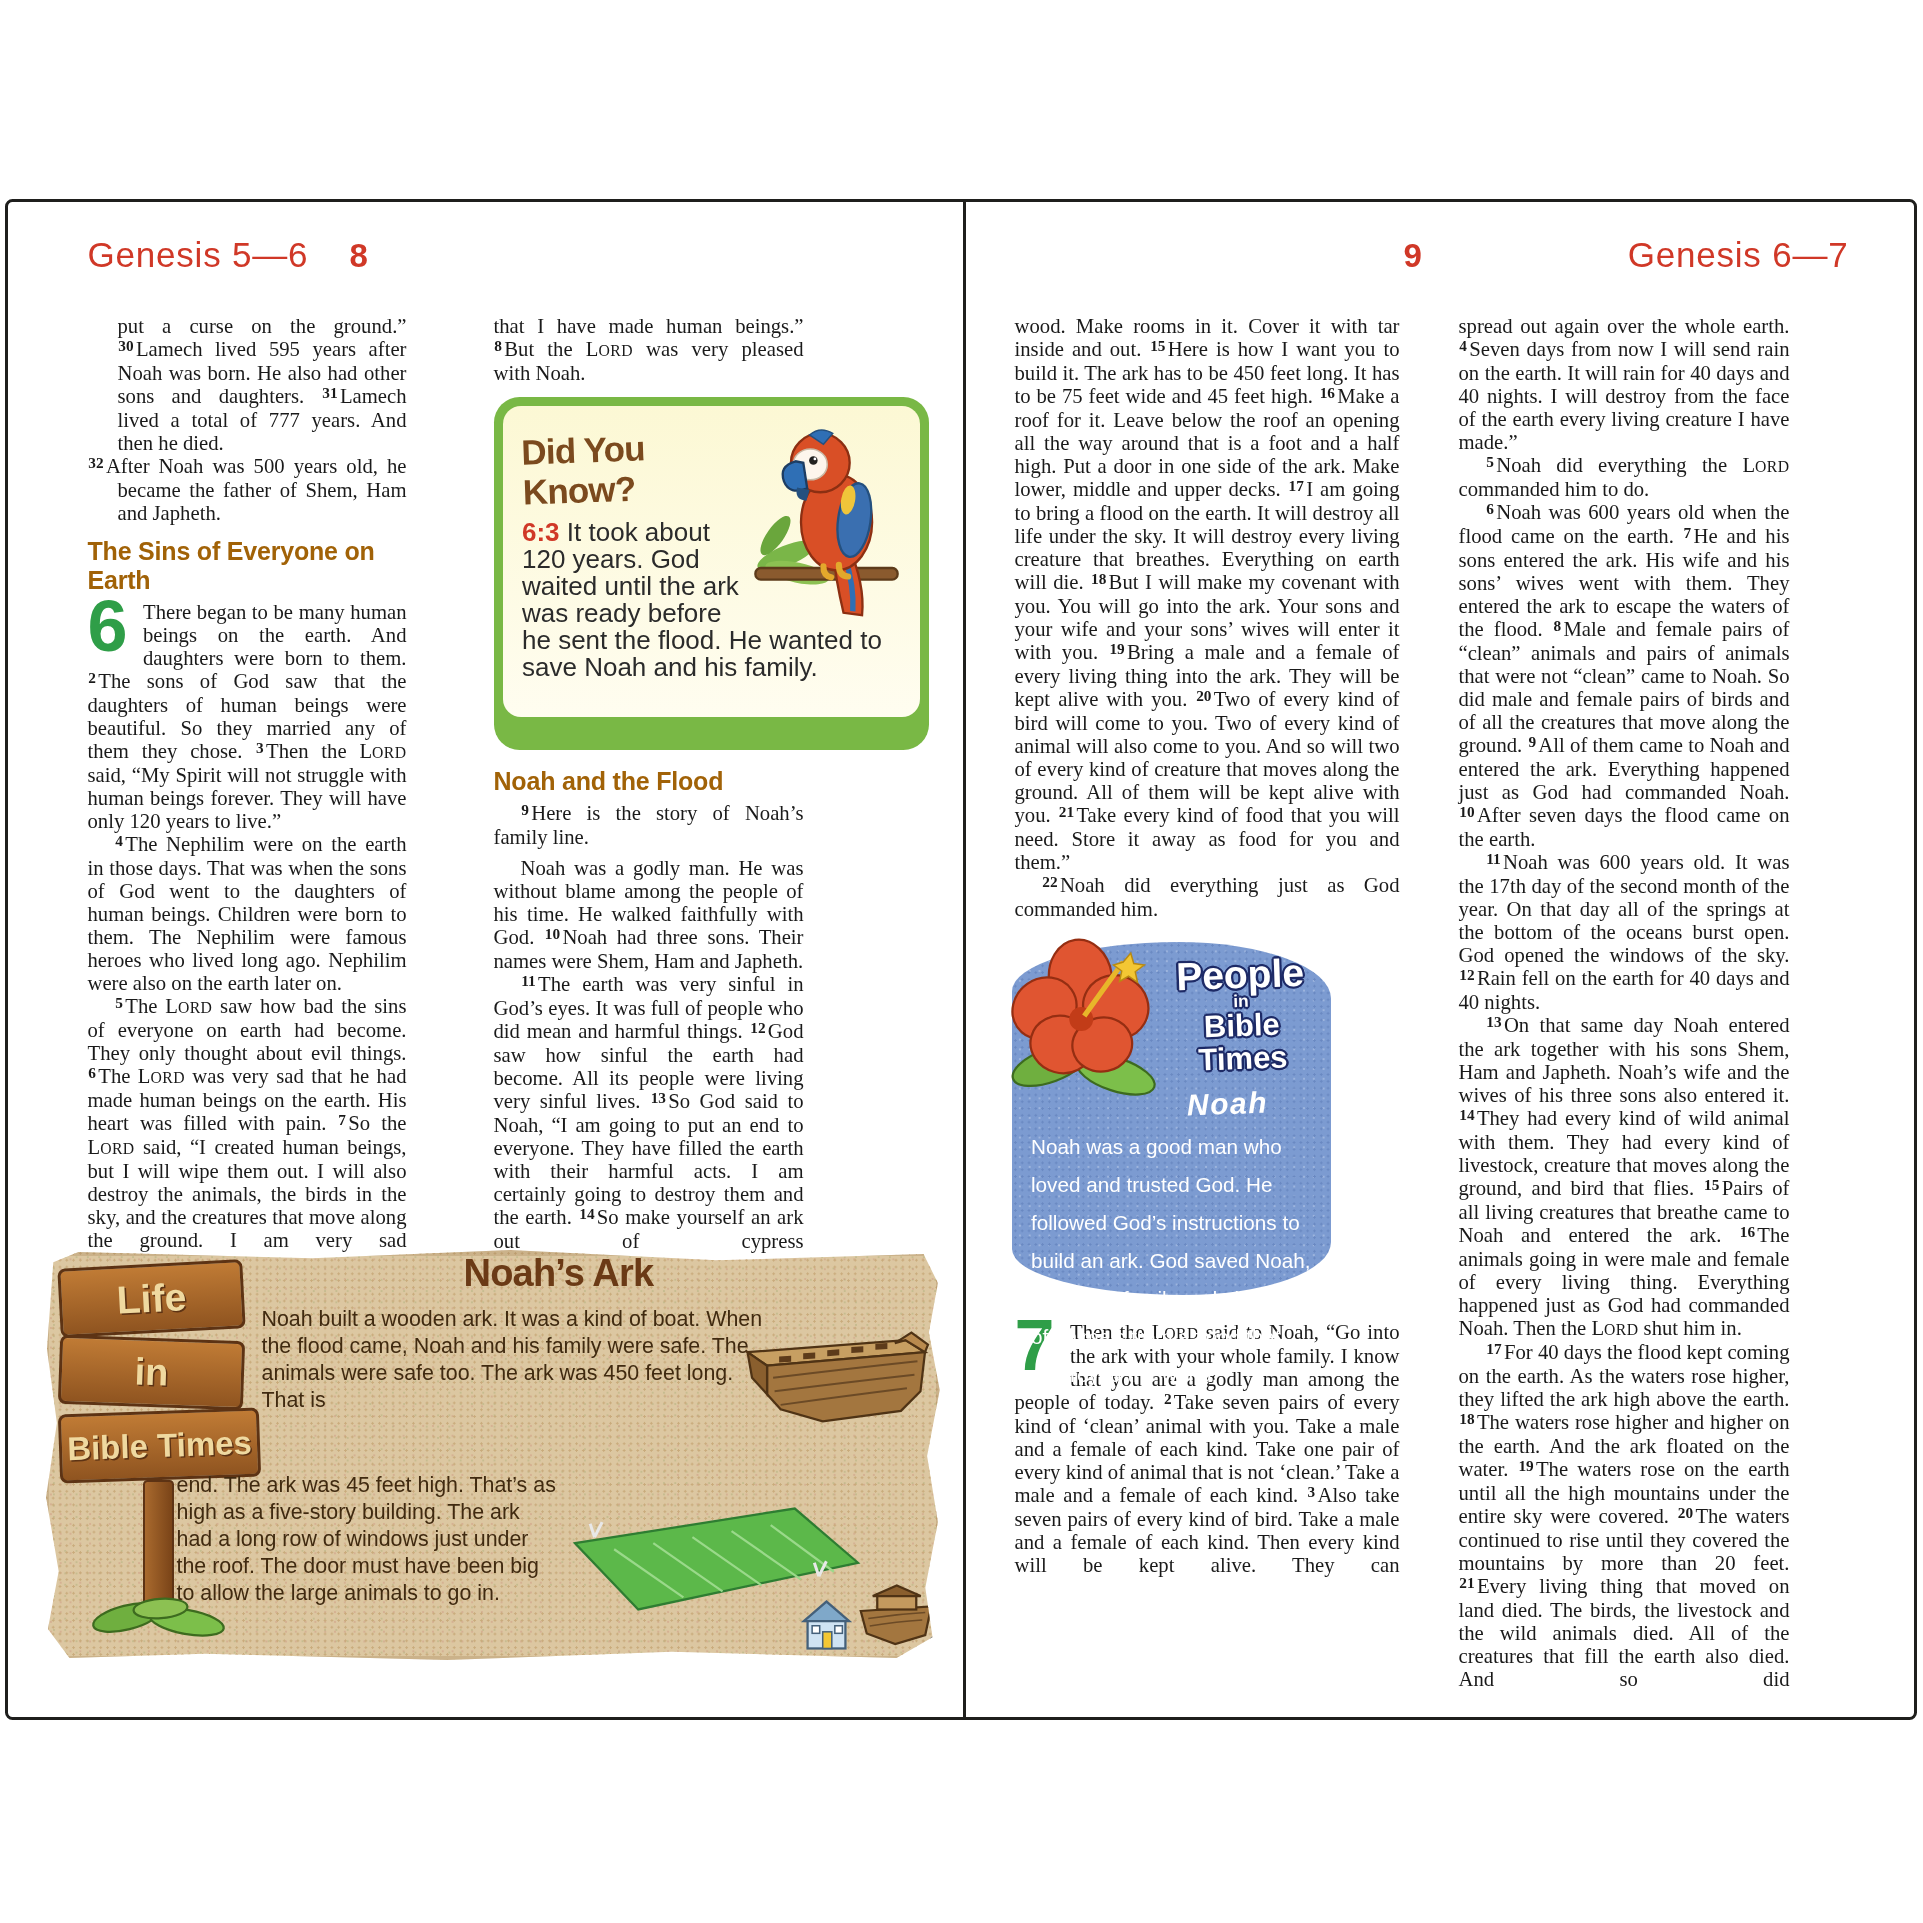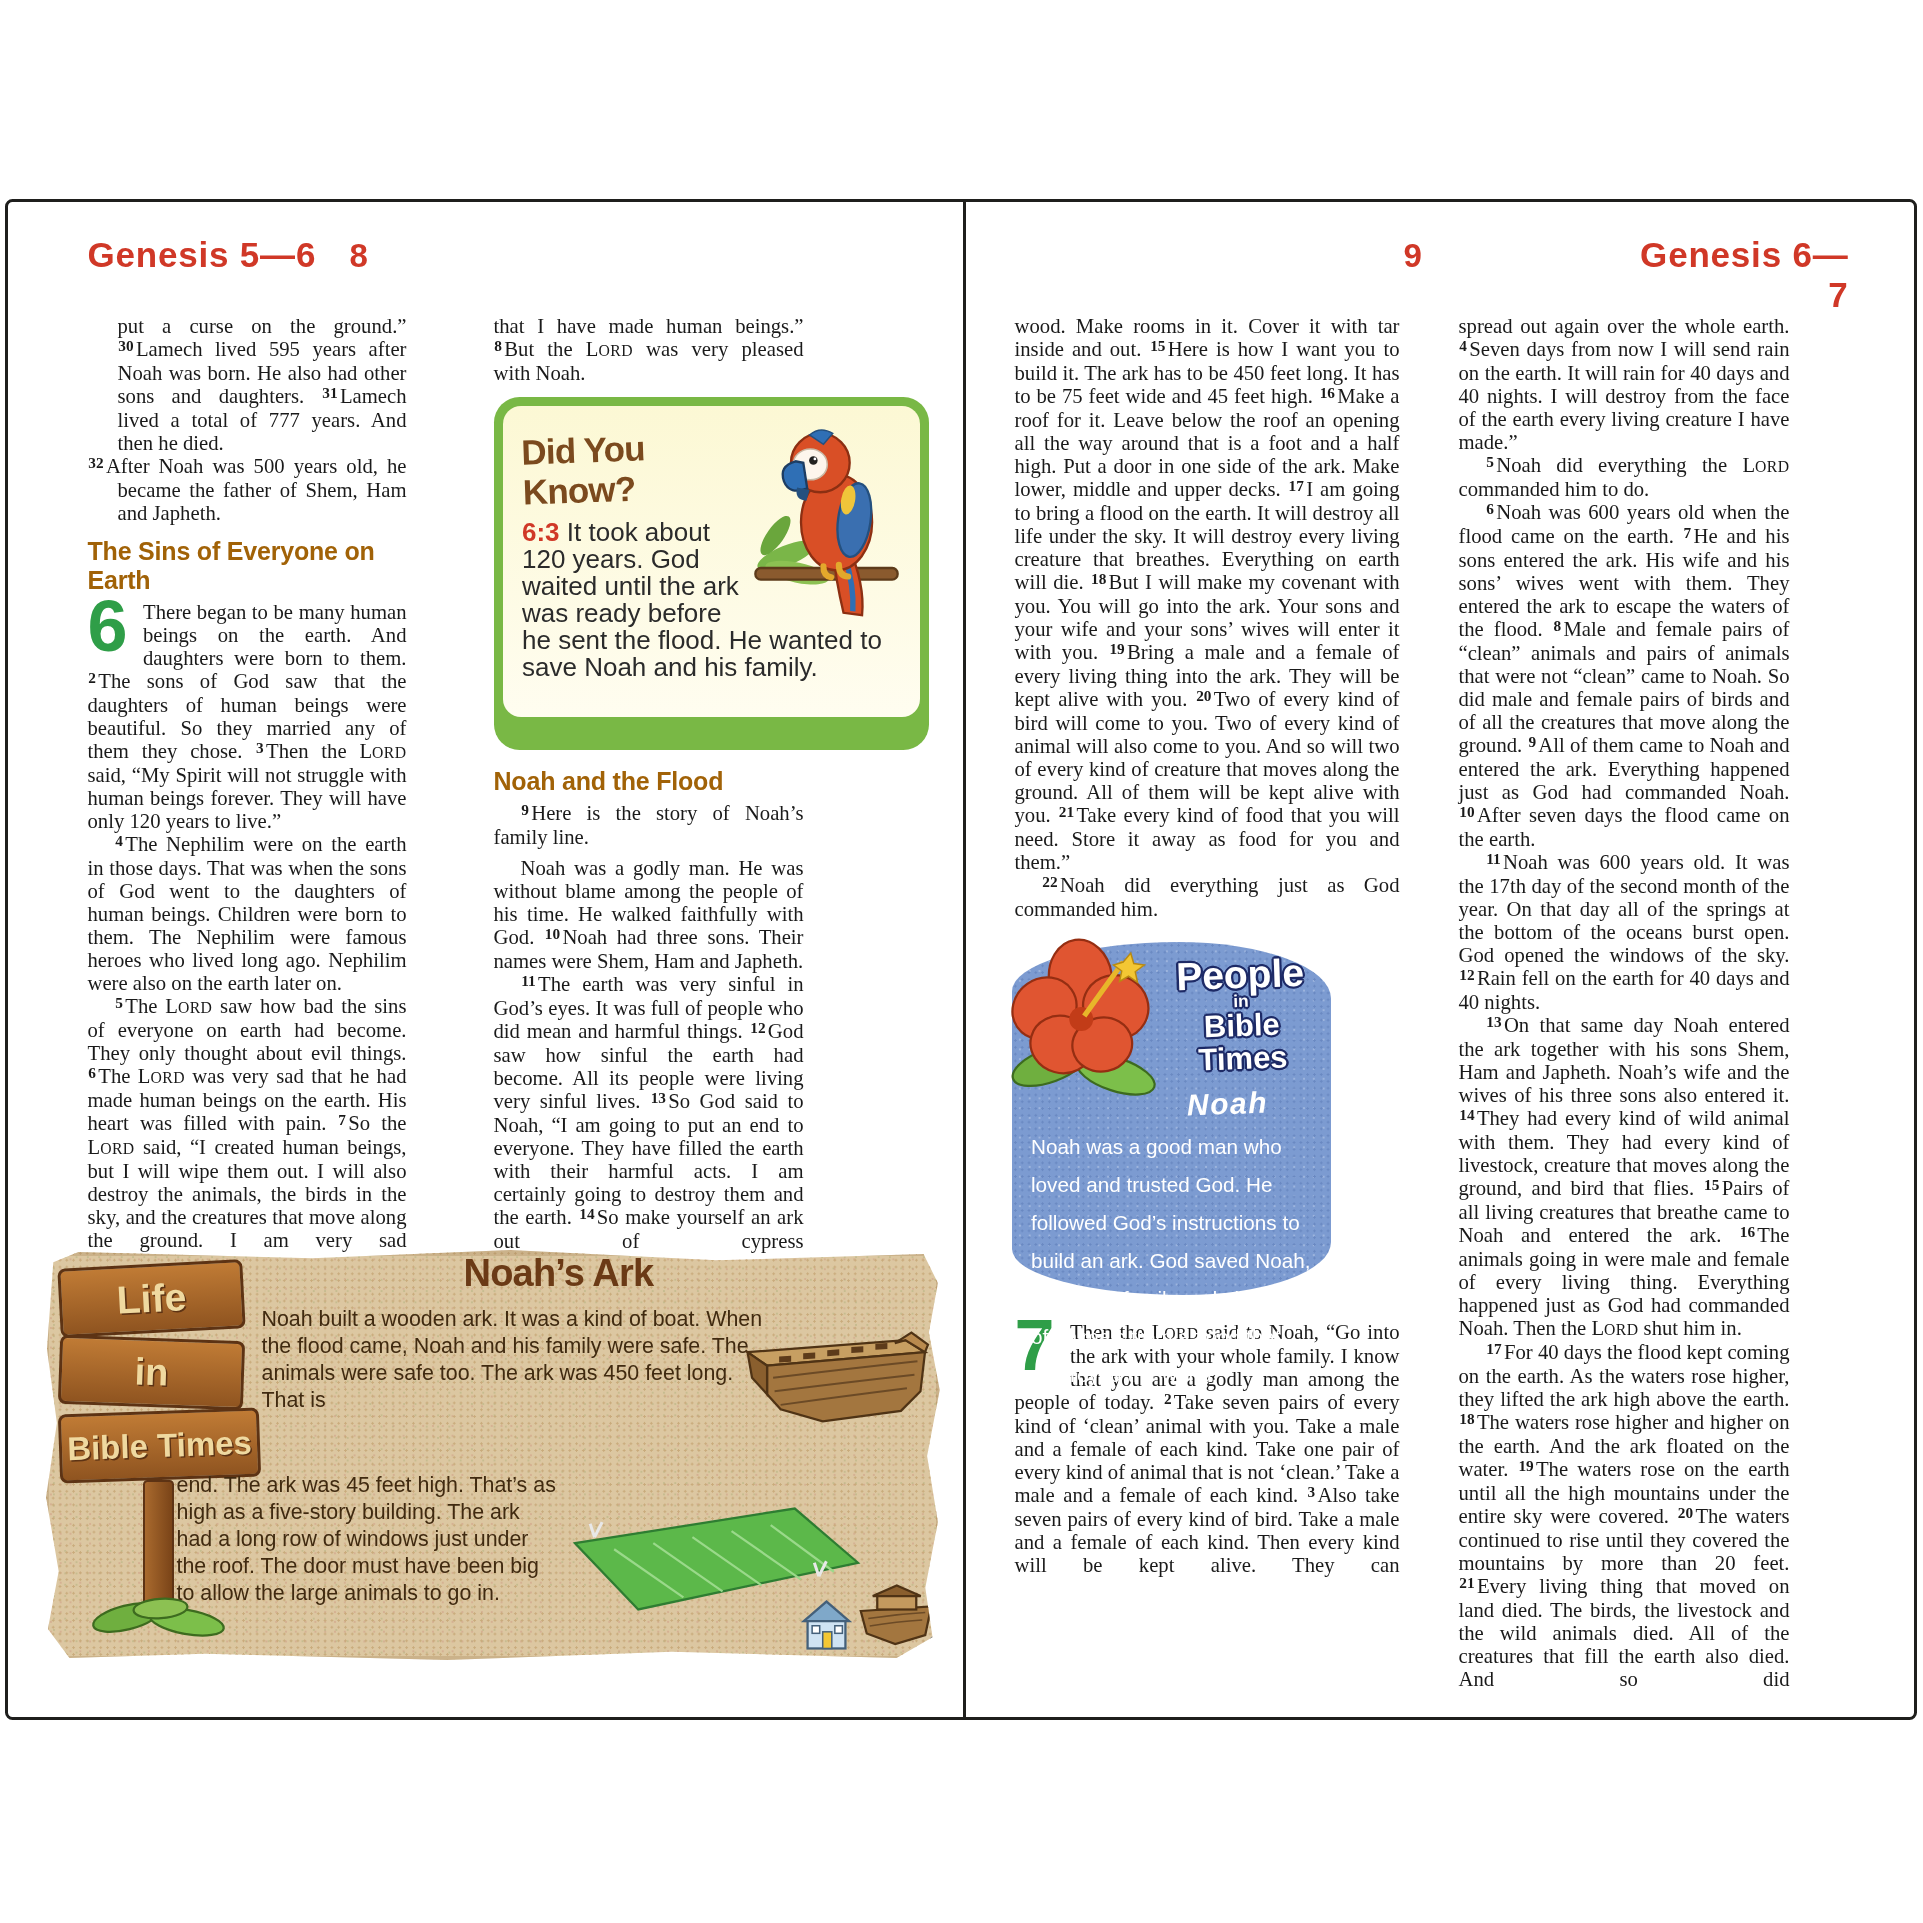--- a/index.html
+++ b/index.html
@@ -4,21 +4,21 @@
 <style>
   html,body{margin:0;padding:0;}
   body{width:1924px;height:1924px;background:#ffffff;position:relative;
        font-family:"Liberation Serif",serif;color:#1a1a1a;}
   .frame{position:absolute;left:4.5px;top:199px;width:1906px;height:1515px;
          border:3.8px solid #1f1f1d;border-radius:7.5px;background:#fff;}
   .gutter{position:absolute;left:955px;top:0;width:3px;height:100%;background:#1f1f1d;}
 
   
   .runhead{position:absolute;top:33px;font-family:"Liberation Sans",sans-serif;
-           font-weight:bold;font-size:35px;color:#d03827;letter-spacing:0.8px;}
+           font-weight:normal;font-size:35px;color:#d03827;letter-spacing:0.8px;}
   .pagenum{position:absolute;top:35px;font-family:"Liberation Sans",sans-serif;
            font-weight:bold;font-size:33px;color:#d03827;}
 
   
   .col{position:absolute;top:113px;}
   .body{margin:0;font-size:20.7px;line-height:23px;text-align:justify;}
   .body.indent{text-indent:27px;}
   .body.cont{text-indent:0;}
   .body.list{padding-left:30px;}
   .body.hang{padding-left:30px;text-indent:-30px;}

